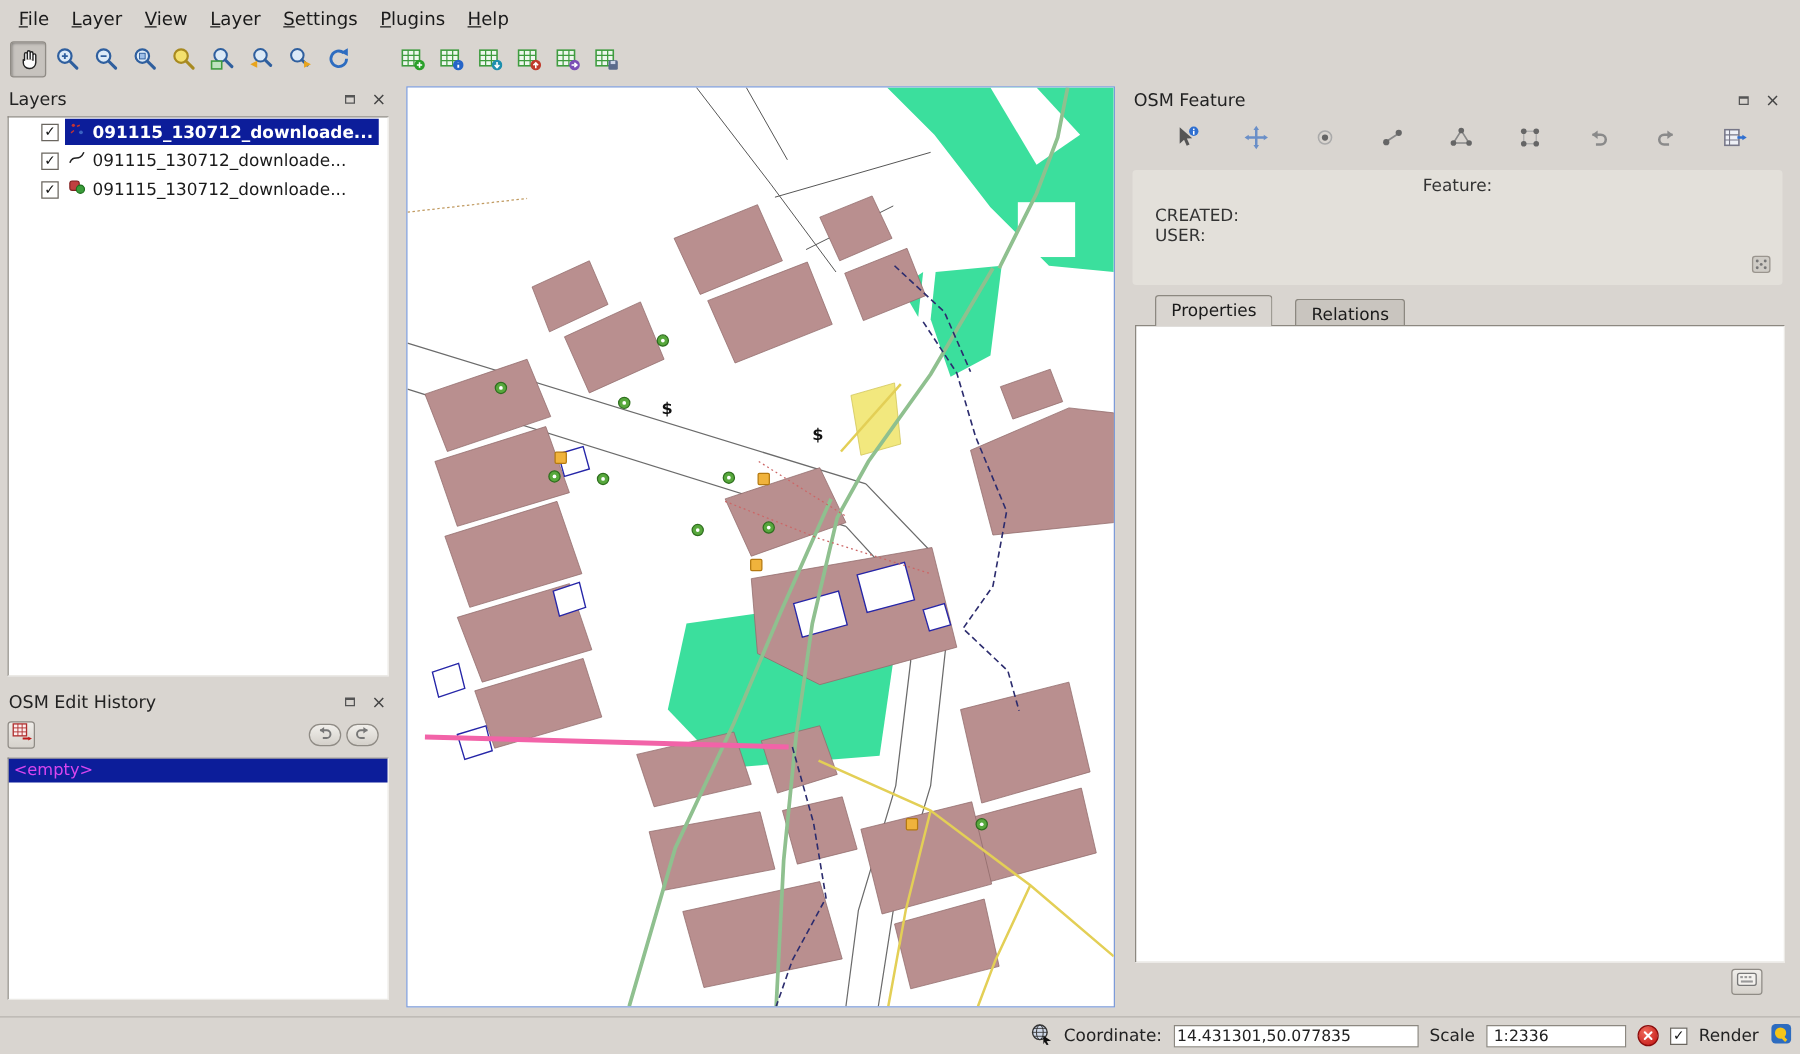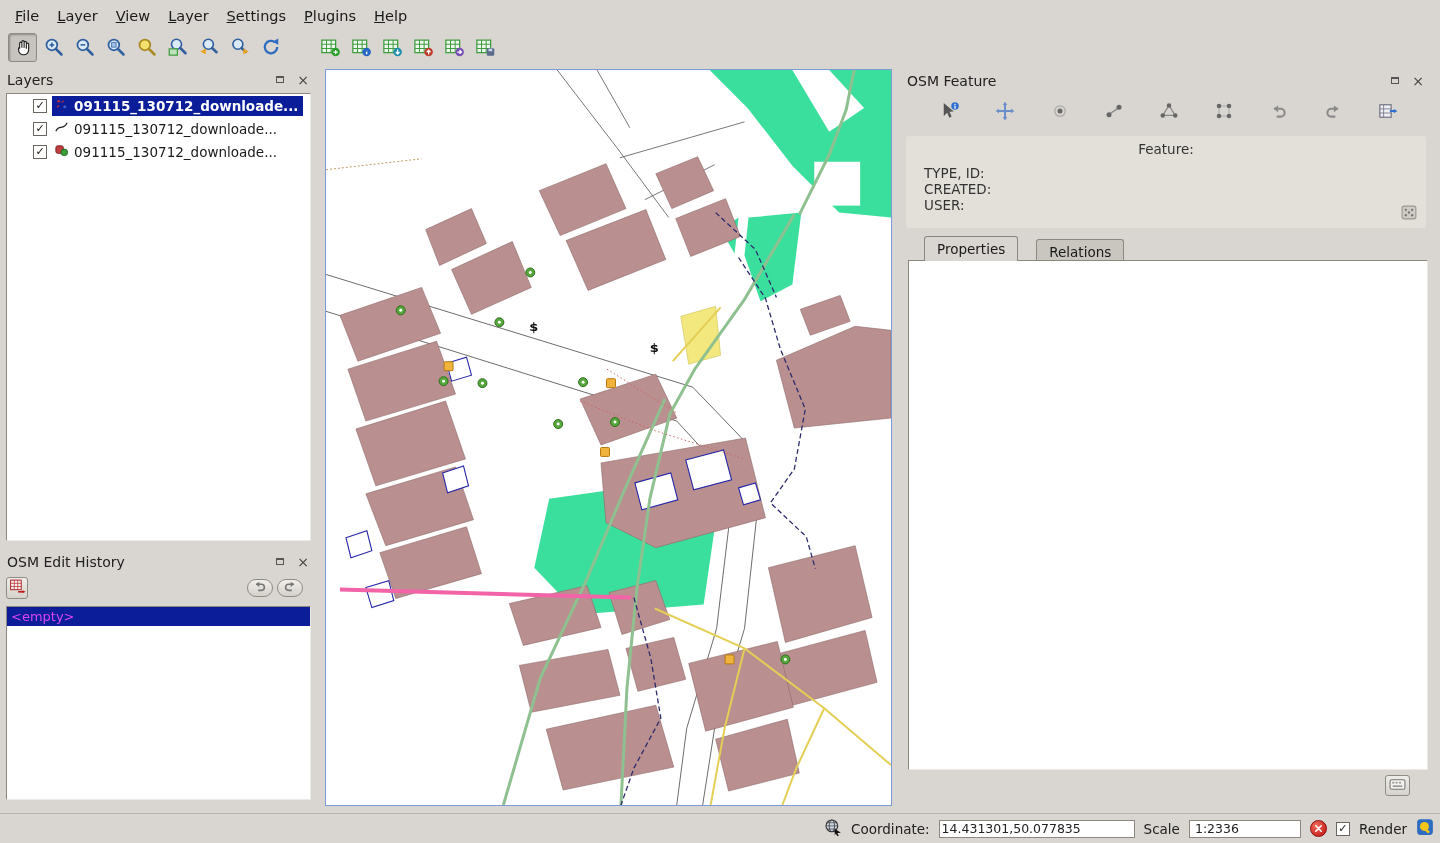--- a/index.html
+++ b/index.html
@@ -501,21 +501,20 @@
             <rect x="1.5" y="3" width="9" height="10" fill="#eef0f6" stroke="#778"></rect>
             <path d="M4.5 3v10M1.5 6.3h9M1.5 9.6h9" stroke="#778" stroke-width=".7"></path>
             <path d="M9.5 8h4" stroke="#2f6fd0" stroke-width="1.6"></path>
             <polygon points="15.5,8 12.7,6.3 12.7,9.7" fill="#2f6fd0"></polygon>
           </svg></span>
     </span>
   </div>
   <div class="feature-box">
     <div class="feature-title">Feature:</div>
     <div style="height:8px"></div>
-    <div class="feature-field">TYPE, ID:</div>
     <div class="feature-field">CREATED:</div>
     <div class="feature-field">USER:</div>
     <span class="dice"><svg width="17" height="15" viewBox="0 0 16 14">
           <rect x="1" y="1" width="13" height="12" rx="2" fill="#cfccc6" stroke="#9a958e"></rect>
           <circle cx="4.5" cy="4.5" r="1.1" fill="#777"></circle>
           <circle cx="10.5" cy="4.5" r="1.1" fill="#777"></circle>
           <circle cx="7.5" cy="7" r="1.1" fill="#777"></circle>
           <circle cx="4.5" cy="9.5" r="1.1" fill="#777"></circle>
           <circle cx="10.5" cy="9.5" r="1.1" fill="#777"></circle>
         </svg></span>

